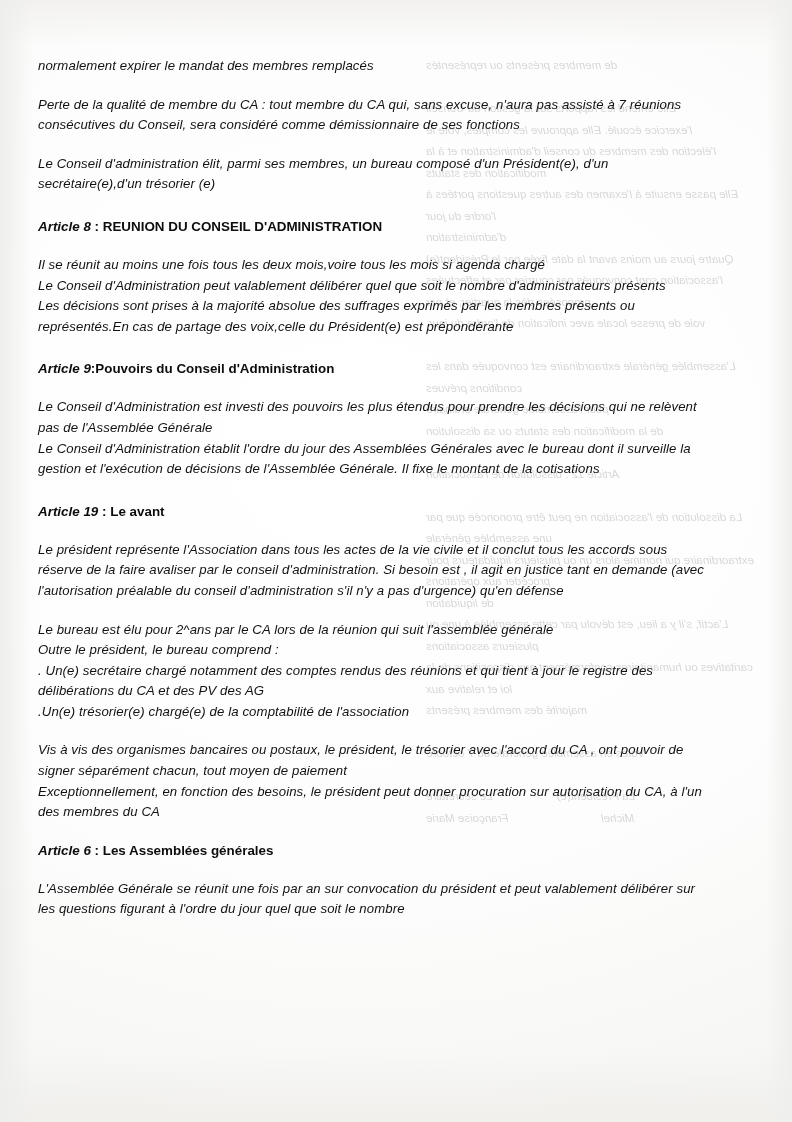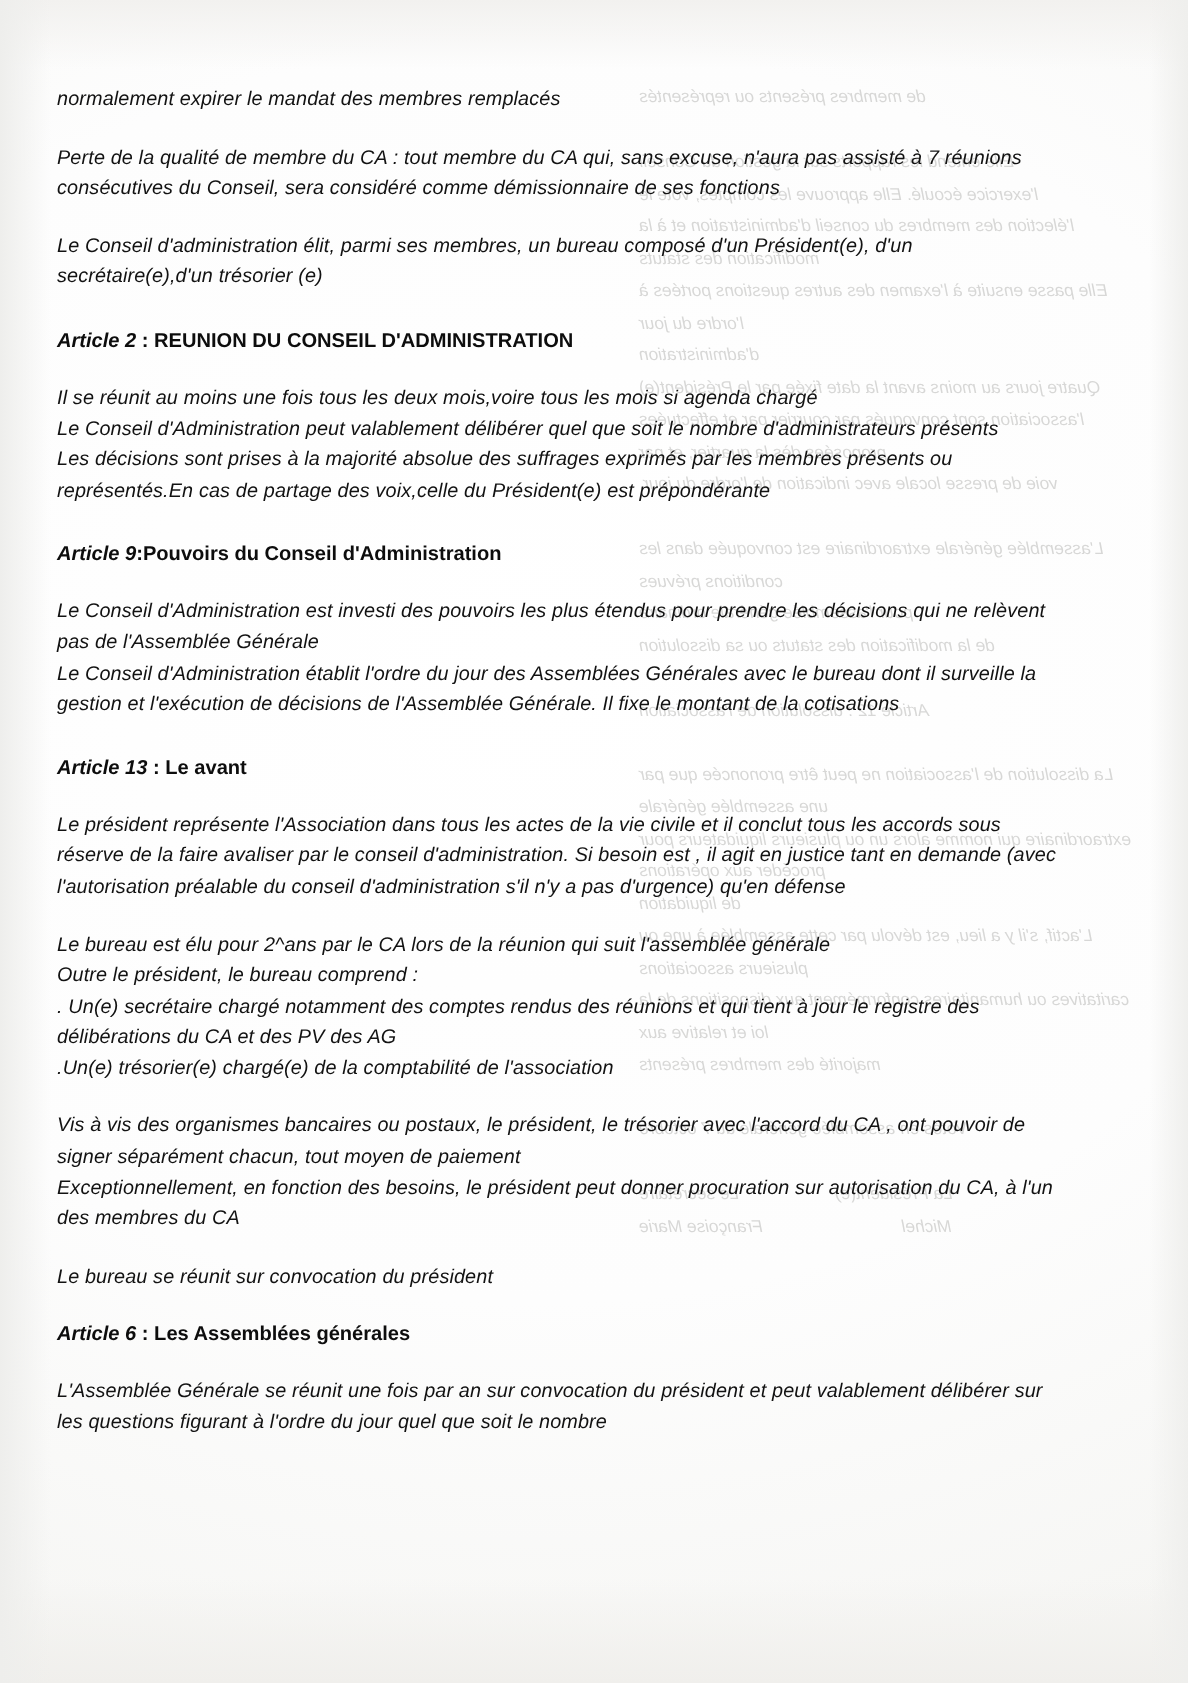--- a/index.html
+++ b/index.html
@@ -137,47 +137,46 @@
   <div class="content">
 
     <p class="para">normalement expirer le mandat des membres remplacés</p>
 
     <p class="para">Perte de la qualité de membre du CA : tout membre du CA qui, sans excuse, n'aura pas assisté à 7 réunions consécutives du Conseil, sera considéré comme démissionnaire de ses fonctions</p>
 
     <p class="para">Le Conseil d'administration élit, parmi ses membres, un bureau composé d'un Président(e), d'un secrétaire(e),d'un trésorier (e)</p>
 
     <div class="spacer-sm"></div>
 
-    <h2 class="heading"><span class="lbl">Article 2</span><span class="rest"> : REUNION DU CONSEIL D'ADMINISTRATION</span></h2>
+    <h2 class="heading"><span class="lbl">Article 8</span><span class="rest"> : REUNION DU CONSEIL D'ADMINISTRATION</span></h2>
 
     <p class="para">Il se réunit au moins une fois tous les deux mois,voire tous les mois si agenda chargé
 Le Conseil d'Administration peut valablement délibérer quel que soit le nombre d'administrateurs présents
 Les décisions sont prises à la majorité absolue des suffrages exprimés par les membres présents ou représentés.En cas de partage des voix,celle du Président(e) est prépondérante</p>
 
     <div class="spacer-sm"></div>
 
     <h2 class="heading"><span class="lbl">Article 9</span><span class="rest">:Pouvoirs du Conseil d'Administration</span></h2>
 
     <p class="para">Le Conseil d'Administration est investi des pouvoirs les plus étendus pour prendre les décisions qui ne relèvent pas de l'Assemblée Générale
 Le Conseil d'Administration établit l'ordre du jour des Assemblées Générales avec le bureau dont il surveille la gestion et l'exécution de décisions de l'Assemblée Générale. Il fixe le montant de la cotisations</p>
 
     <div class="spacer-sm"></div>
 
-    <h2 class="heading"><span class="lbl">Article 13</span><span class="rest"> : Le avant</span></h2>
+    <h2 class="heading"><span class="lbl">Article 19</span><span class="rest"> : Le avant</span></h2>
 
     <p class="para">Le président représente l'Association dans tous les actes de la vie civile et il conclut tous les accords sous réserve de la faire avaliser par le conseil d'administration. Si besoin est , il agit en justice tant en demande (avec l'autorisation préalable du conseil d'administration s'il n'y a pas d'urgence) qu'en défense</p>
 
     <p class="para">Le bureau est élu pour 2^ans par le CA lors de la réunion qui suit l'assemblée générale
 Outre le président, le bureau comprend :
 . Un(e) secrétaire chargé notamment des comptes rendus des réunions et qui tient à jour le registre des délibérations du CA et des PV des AG
 .Un(e) trésorier(e) chargé(e) de la comptabilité de l'association</p>
 
     <p class="para">Vis à vis des organismes bancaires ou postaux, le président, le trésorier avec l'accord du CA , ont pouvoir de signer séparément chacun, tout moyen de paiement
 Exceptionnellement, en fonction des besoins, le président peut donner procuration sur autorisation du CA, à l'un des membres du CA</p>
 
-    <p class="para">Le bureau se réunit sur convocation du président</p>
 
     <h2 class="heading"><span class="lbl">Article 6</span><span class="rest"> : Les Assemblées générales</span></h2>
 
     <p class="para">L'Assemblée Générale se réunit une fois par an sur convocation du président et peut valablement délibérer sur les questions figurant à l'ordre du jour quel que soit le nombre</p>
 
   </div>
 </div>
 
 </body></html>

